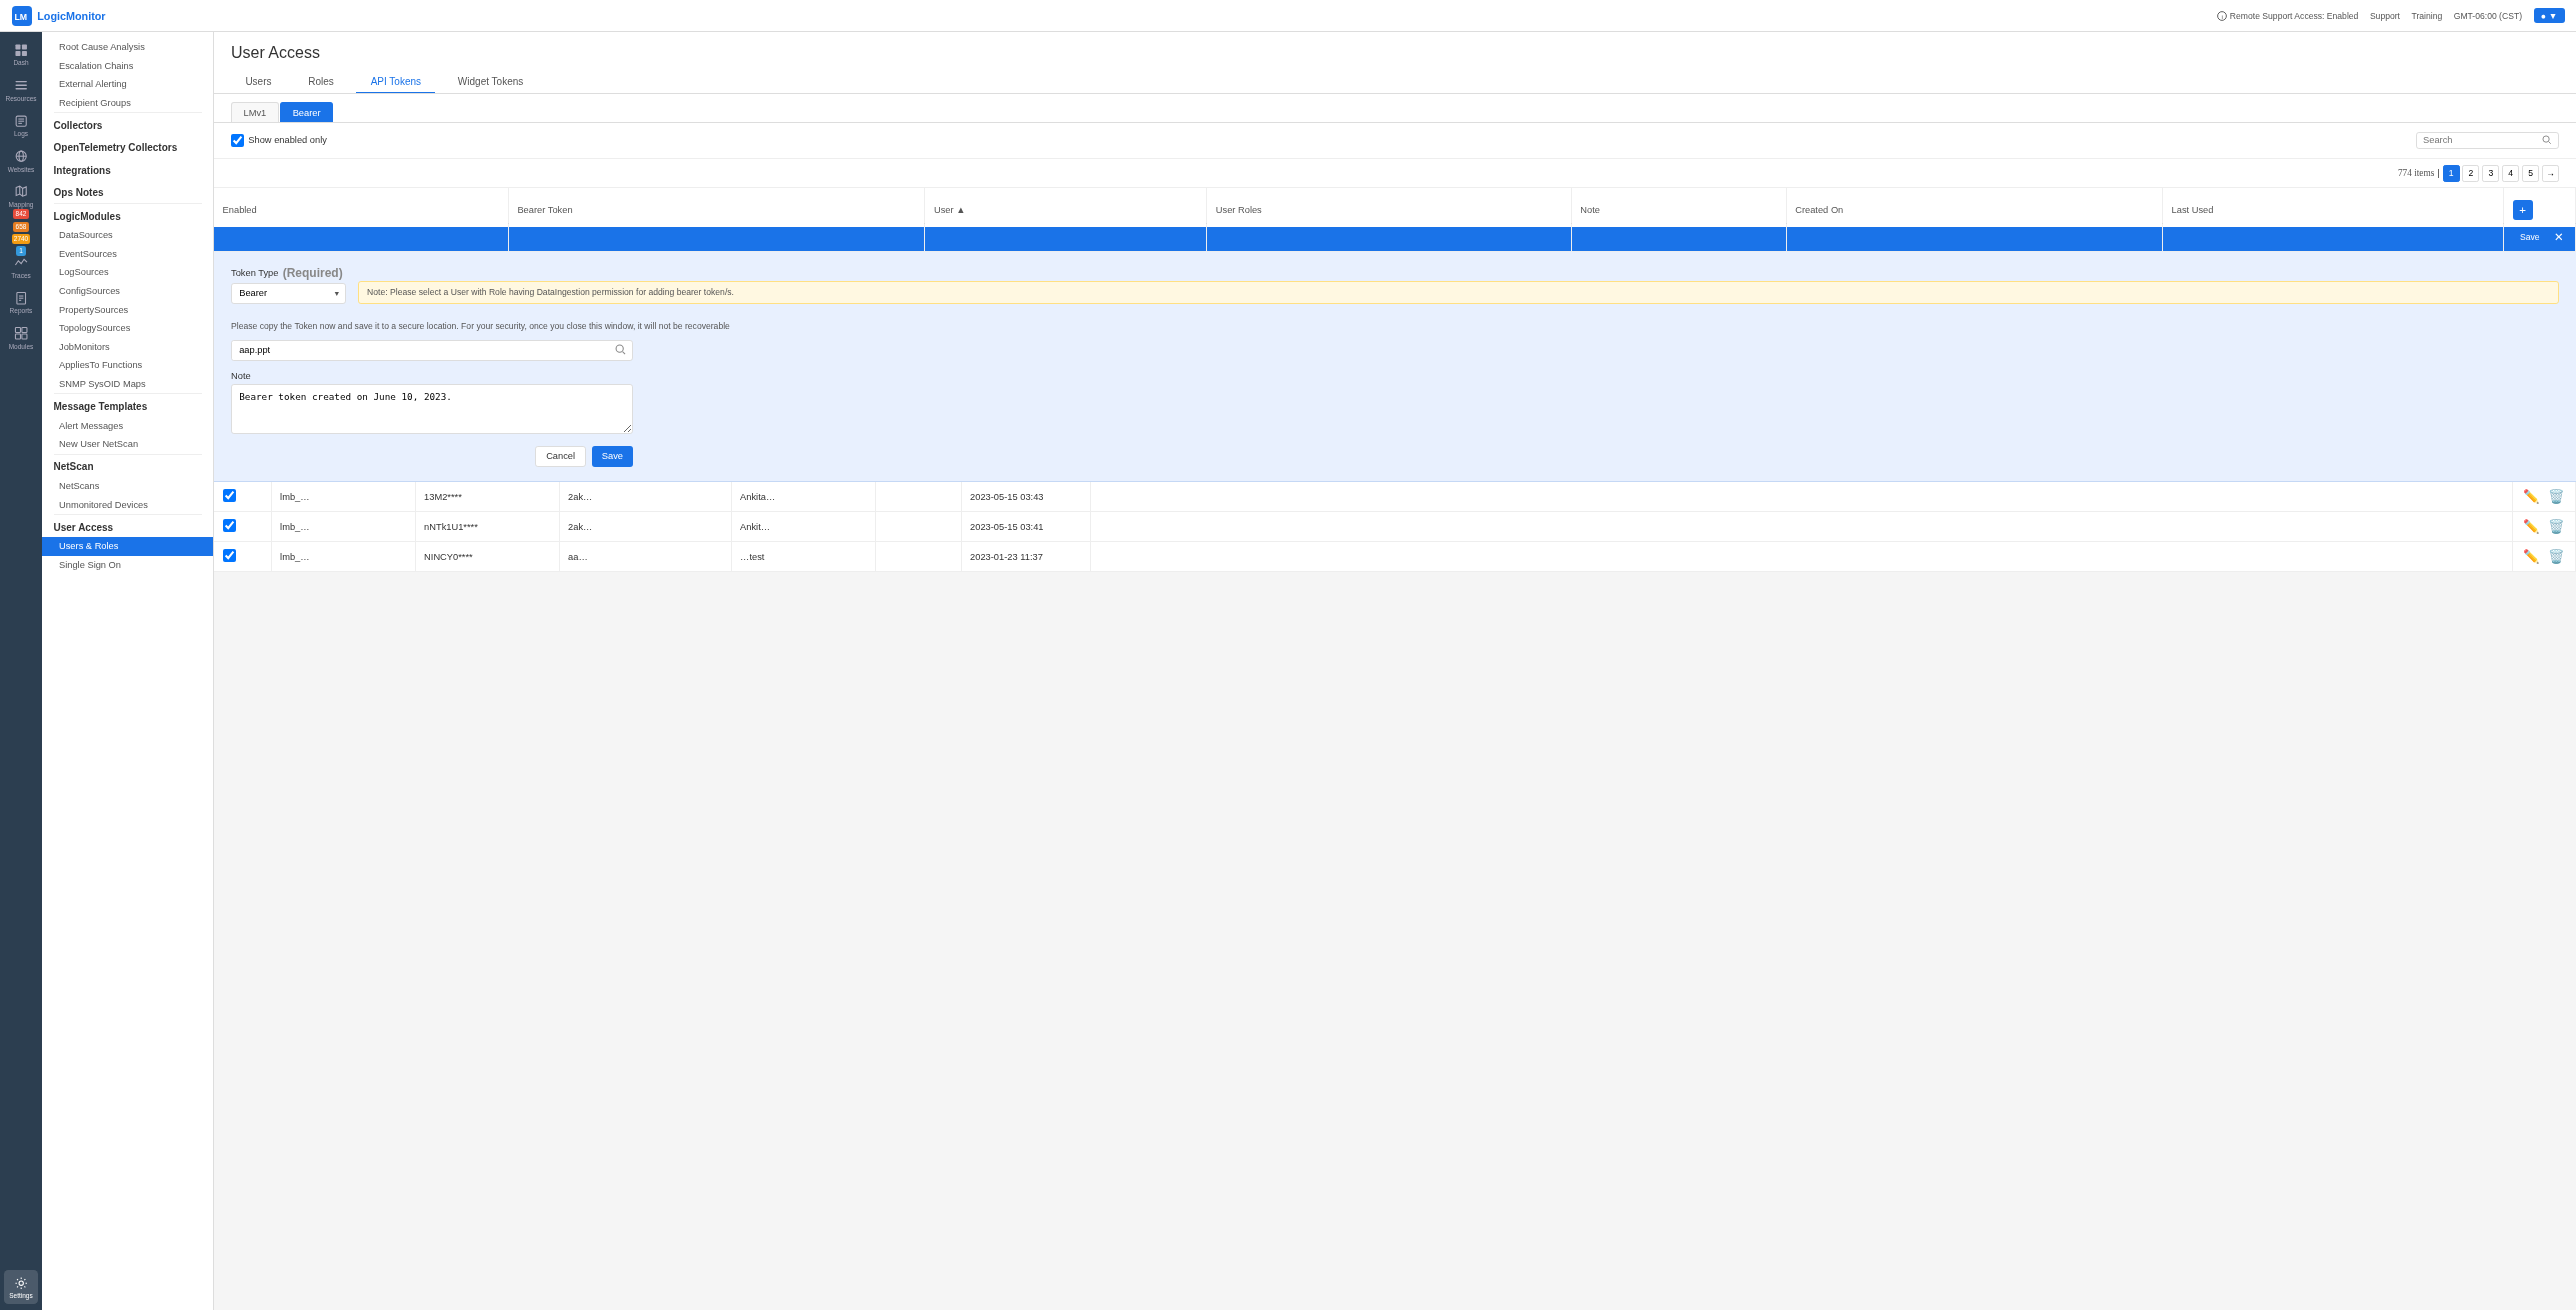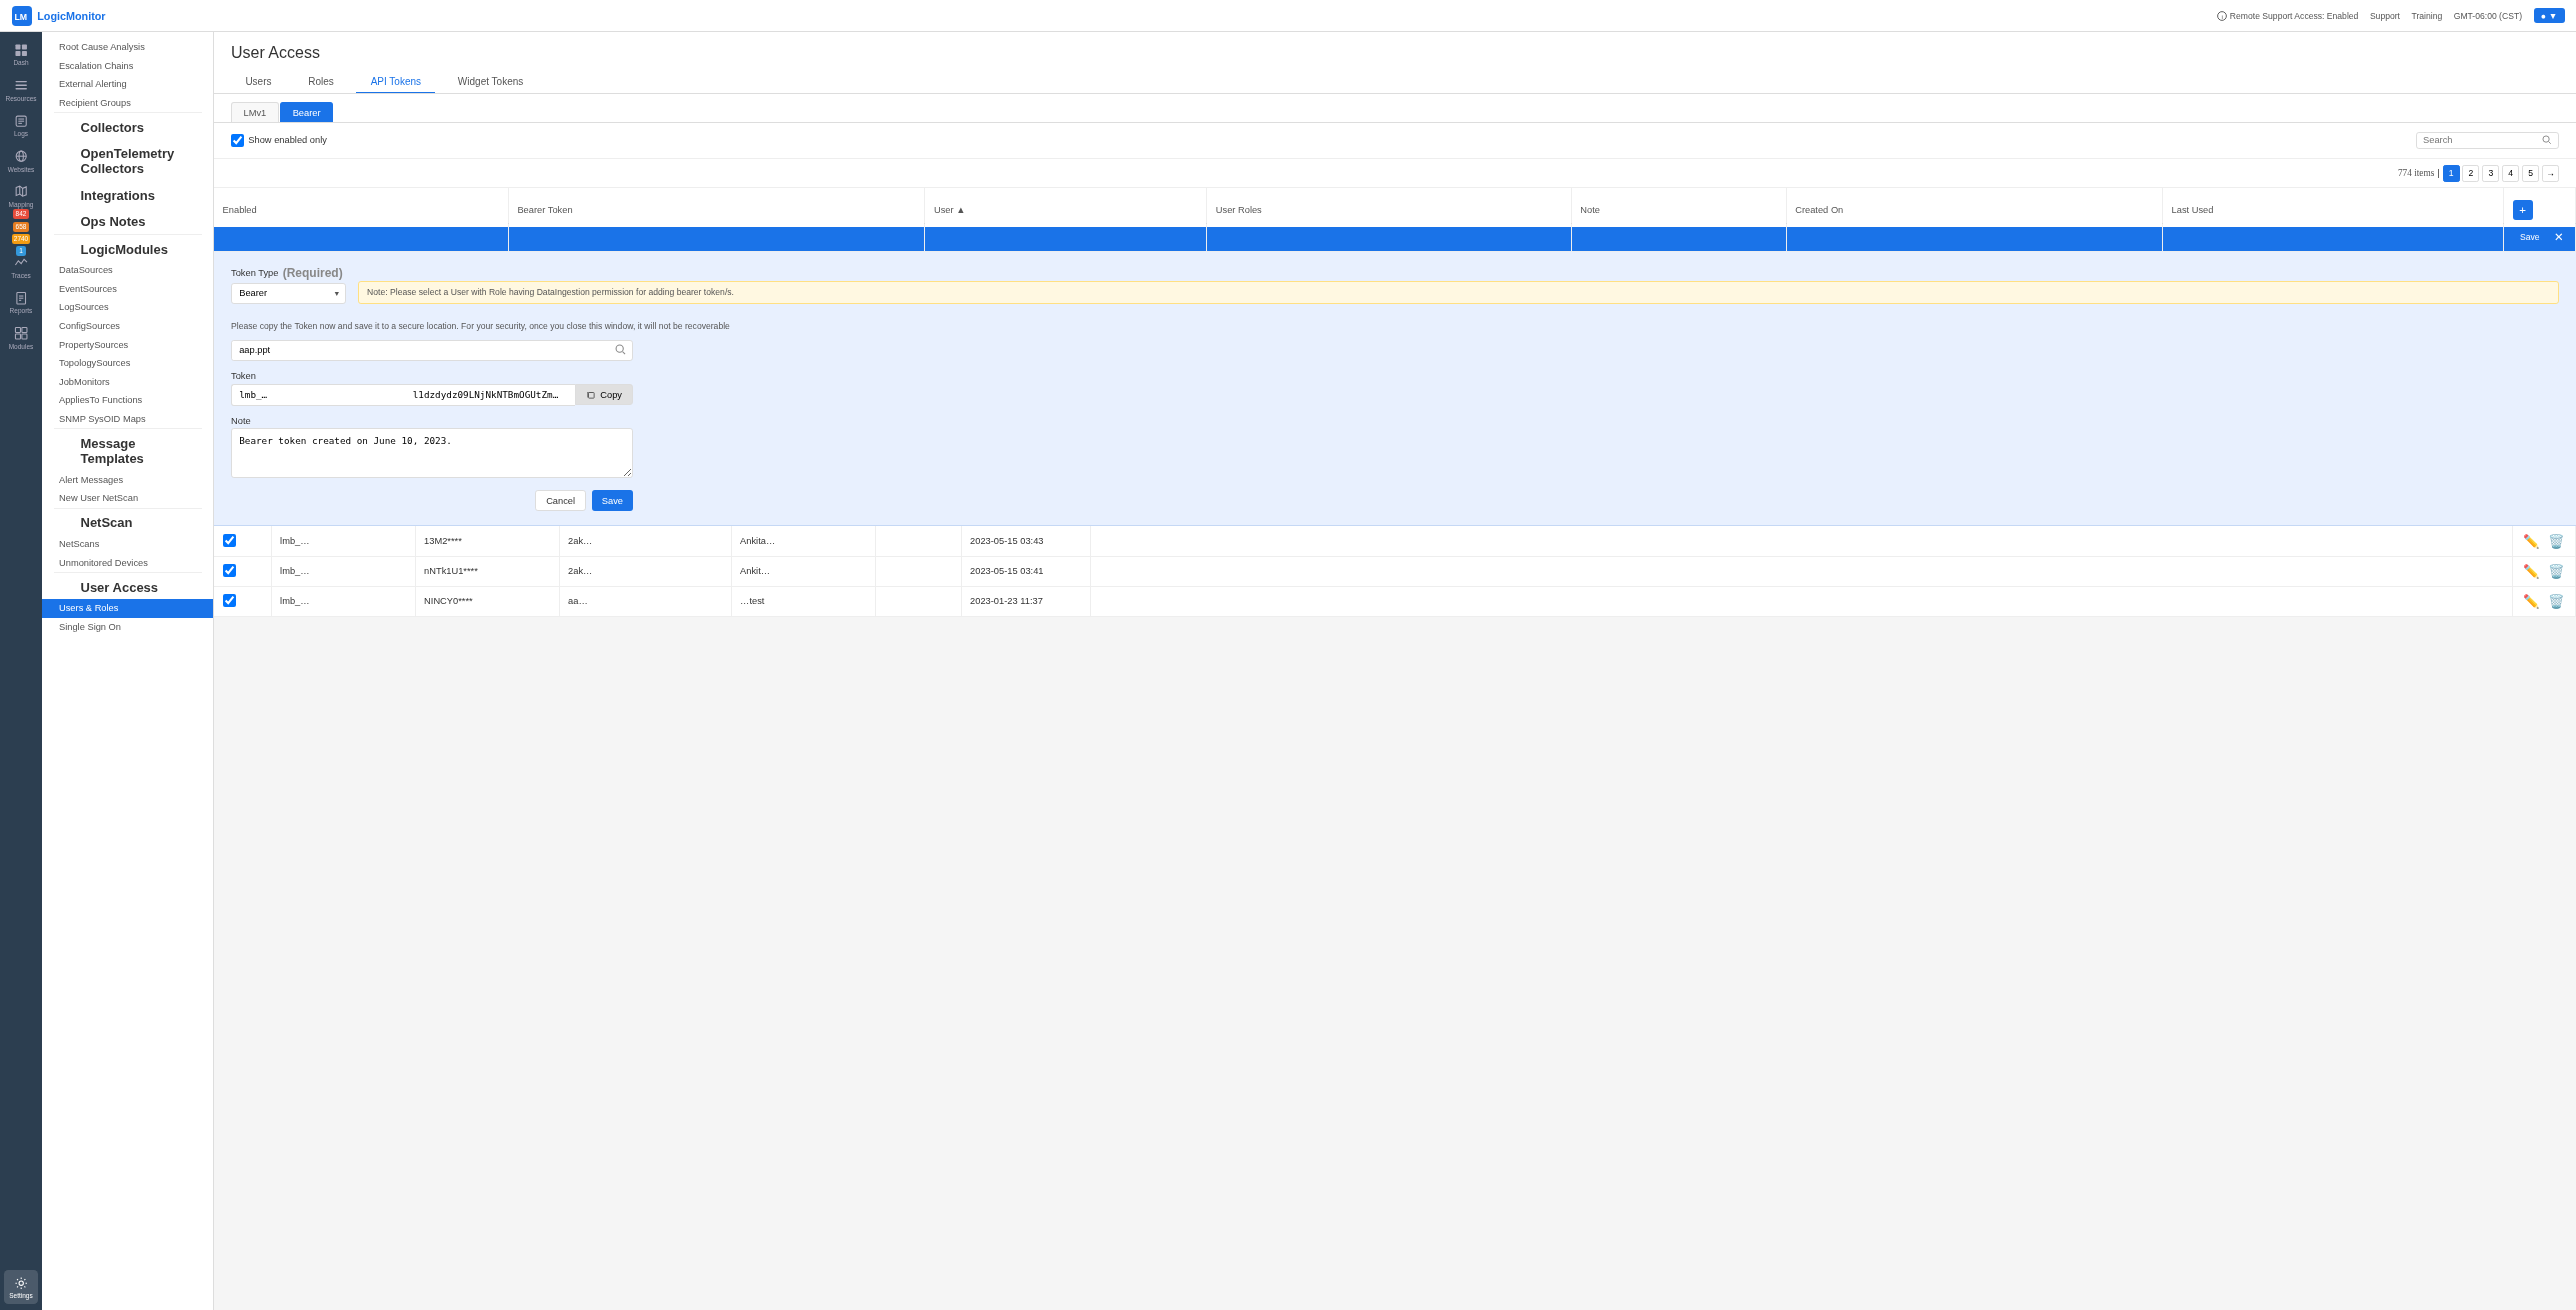--- a/index.html
+++ b/index.html
@@ -22,21 +22,21 @@
     .sidebar-icon.active { background: rgba(255,255,255,0.15); color: #fff; }
     .sidebar-icon svg { width: 14.4px; height: 14.4px; }
     .sidebar-icon .badge { background: #e74c3c; color: #fff; border-radius: 2.2px; padding: 0 2.2px; font-size: 6.5px; line-height: 10px; min-width: 10px; text-align: center; }
     .sidebar-icon .badge.orange { background: #e67e22; }
     .sidebar-icon .badge.yellow { background: #f39c12; }
     .sidebar-icon .badge.blue { background: #3498db; }
     .sidebar-icon.settings-icon { margin-top: auto; margin-bottom: 5.7px; }
 
     
     .nav-panel { width: 172px; background: #fff; border-right: 0.7px solid #ddd; overflow-y: auto; flex-shrink: 0; padding: 5.7px 0; }
-    .nav-section-title { font-size: 13px; font-weight: 600; color: #333; padding: 7.2px 11.5px 4.3px; cursor: pointer; margin-left: 27px; }
+    .nav-section-title { font-size: 10px; font-weight: 600; color: #333; padding: 7.2px 11.5px 4.3px; cursor: pointer; }
     .nav-item { padding: 4.3px 11.5px 4.3px 17px; font-size: 9.3px; color: #555; cursor: pointer; white-space: nowrap; overflow: hidden; text-overflow: ellipsis; }
     .nav-item.active { background: #1a73e8; color: #fff; border-radius: 0; }
 
     
     .content-area { flex: 1; overflow: hidden; display: flex; flex-direction: column; background: #f5f5f5; }
 
     
     .page-header { background: #fff; padding: 11.5px 17px 0; border-bottom: 0.7px solid #ddd; flex-shrink: 0; }
     .page-title { font-size: 16px; font-weight: 400; color: #333; margin-bottom: 8.6px; }
     .tabs { display: flex; gap: 8px; border-bottom: none; }
@@ -358,33 +358,20 @@
               <input type="text" value="aap.ppt" style="">
               <span class="search-icon-btn">
                 <svg width="11.5" height="11.5" viewBox="0 0 16 16">
                     <circle cx="6.5" cy="6.5" r="5" stroke="#888" stroke-width="1.5" fill="none"></circle>
                     <line x1="10.5" y1="10.5" x2="14" y2="14" stroke="#888" stroke-width="1.5"></line>
                   </svg>
               </span>
             </div>
           </div>
 
-          <div class="form-row">
-            <div class="form-label">Token</div>
-            <div class="token-field">
-              <input type="text" class="token-input" value="lmb_…                          l1dzdydz09LNjNkNTBmOGUtZm…" readonly="" style="">
-              <button class="copy-btn">
-                <svg width="10" height="10" viewBox="0 0 16 16">
-                    <rect x="4" y="4" width="9" height="9" rx="1" stroke="#555" stroke-width="1.5" fill="none"></rect>
-                    <path d="M3 3h7v1H3V12H2V3h1z" fill="#555"></path>
-                  </svg>
-                <span>Copy</span>
-              </button>
-            </div>
-          </div>
 
           <div class="form-row">
             <div class="form-label">Note</div>
             <textarea class="form-textarea" style="">Bearer token created on June 10, 2023.</textarea>
           </div>
 
           <div class="form-actions">
             <button class="cancel-row-btn">Cancel</button>
             <button class="save-row-btn">Save</button>
           </div>

